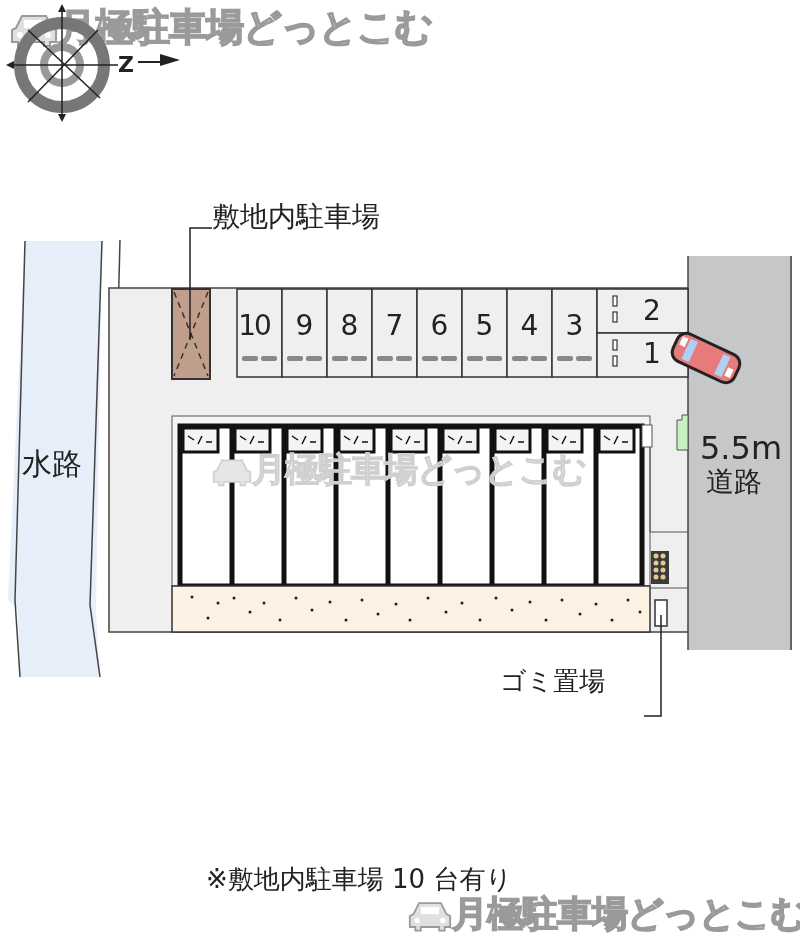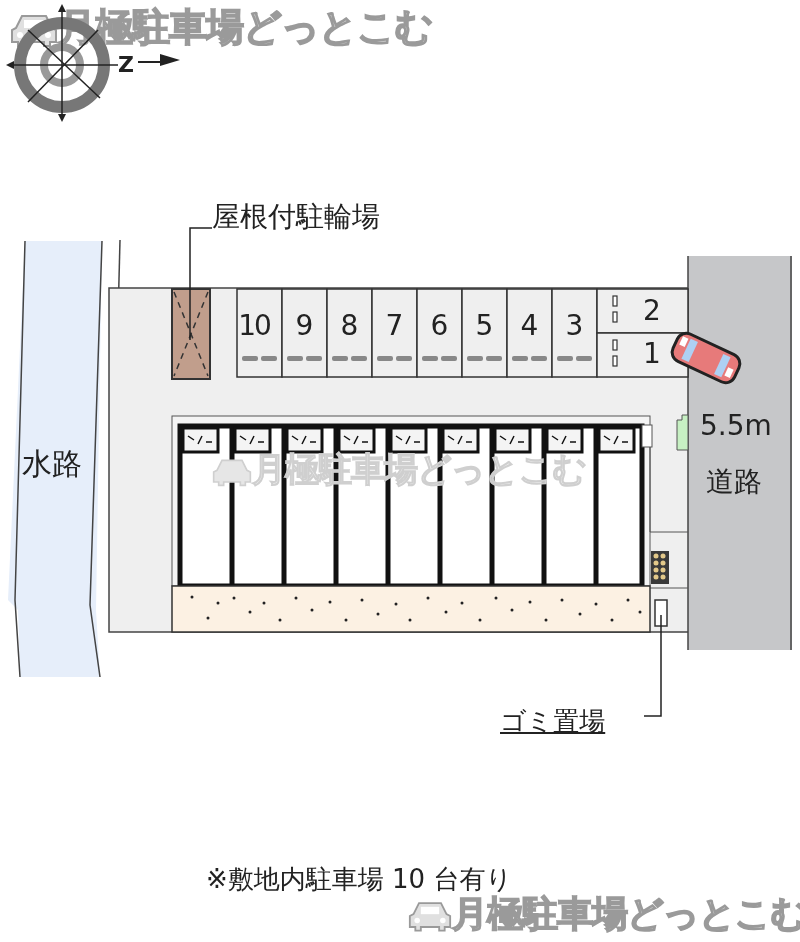--- a/index.html
+++ b/index.html
@@ -199,25 +199,25 @@
   </g>
 
   <path d="M677 443 L677 420 L682 420 L682 415 L688 415 L688 450 L677 450 Z" fill="#c7f0c3" stroke="#555" stroke-width="1"></path>
 
   <g>
     <rect x="655" y="600" width="12" height="26" fill="#fff" stroke="#333" stroke-width="1.5"></rect>
     <polyline points="661,615 661,716 644,716" fill="none" stroke="#222" stroke-width="1.5"></polyline>
   </g>
 </svg>
 
-<div class="lbl" style="left:212px; top:203px; font-size:28px;">屋根付駐輪場</div>
+<div class="lbl" style="left:212px; top:203px; font-size:28px;">敷地内駐車場</div>
 <div class="lbl" style="left:22px; top:449px; font-size:30px;">水路</div>
-<div class="lbl" style="left:700px; top:412px; font-size:28px;">5.5m</div>
+<div class="lbl" style="left:700px; top:432px; font-size:32px;">5.5m</div>
 <div class="lbl" style="left:706px; top:468px; font-size:28px;">道路</div>
-<div class="lbl" style="left:500px; top:708px; font-size:26px;text-decoration:underline;">ゴミ置場</div>
+<div class="lbl" style="left:500px; top:668px; font-size:26px;">ゴミ置場</div>
 <div class="lbl" style="left:206px; top:866px; font-size:26px;">※敷地内駐車場 10 台有り</div>
 
 <div class="num" style="left:237px; top:312px; width:34px; letter-spacing:-2px;">10</div>
 <div class="num" style="left:282px; top:312px; width:45px;">9</div>
 <div class="num" style="left:327px; top:312px; width:45px;">8</div>
 <div class="num" style="left:372px; top:312px; width:45px;">7</div>
 <div class="num" style="left:417px; top:312px; width:45px;">6</div>
 <div class="num" style="left:462px; top:312px; width:45px;">5</div>
 <div class="num" style="left:507px; top:312px; width:45px;">4</div>
 <div class="num" style="left:552px; top:312px; width:45px;">3</div>

